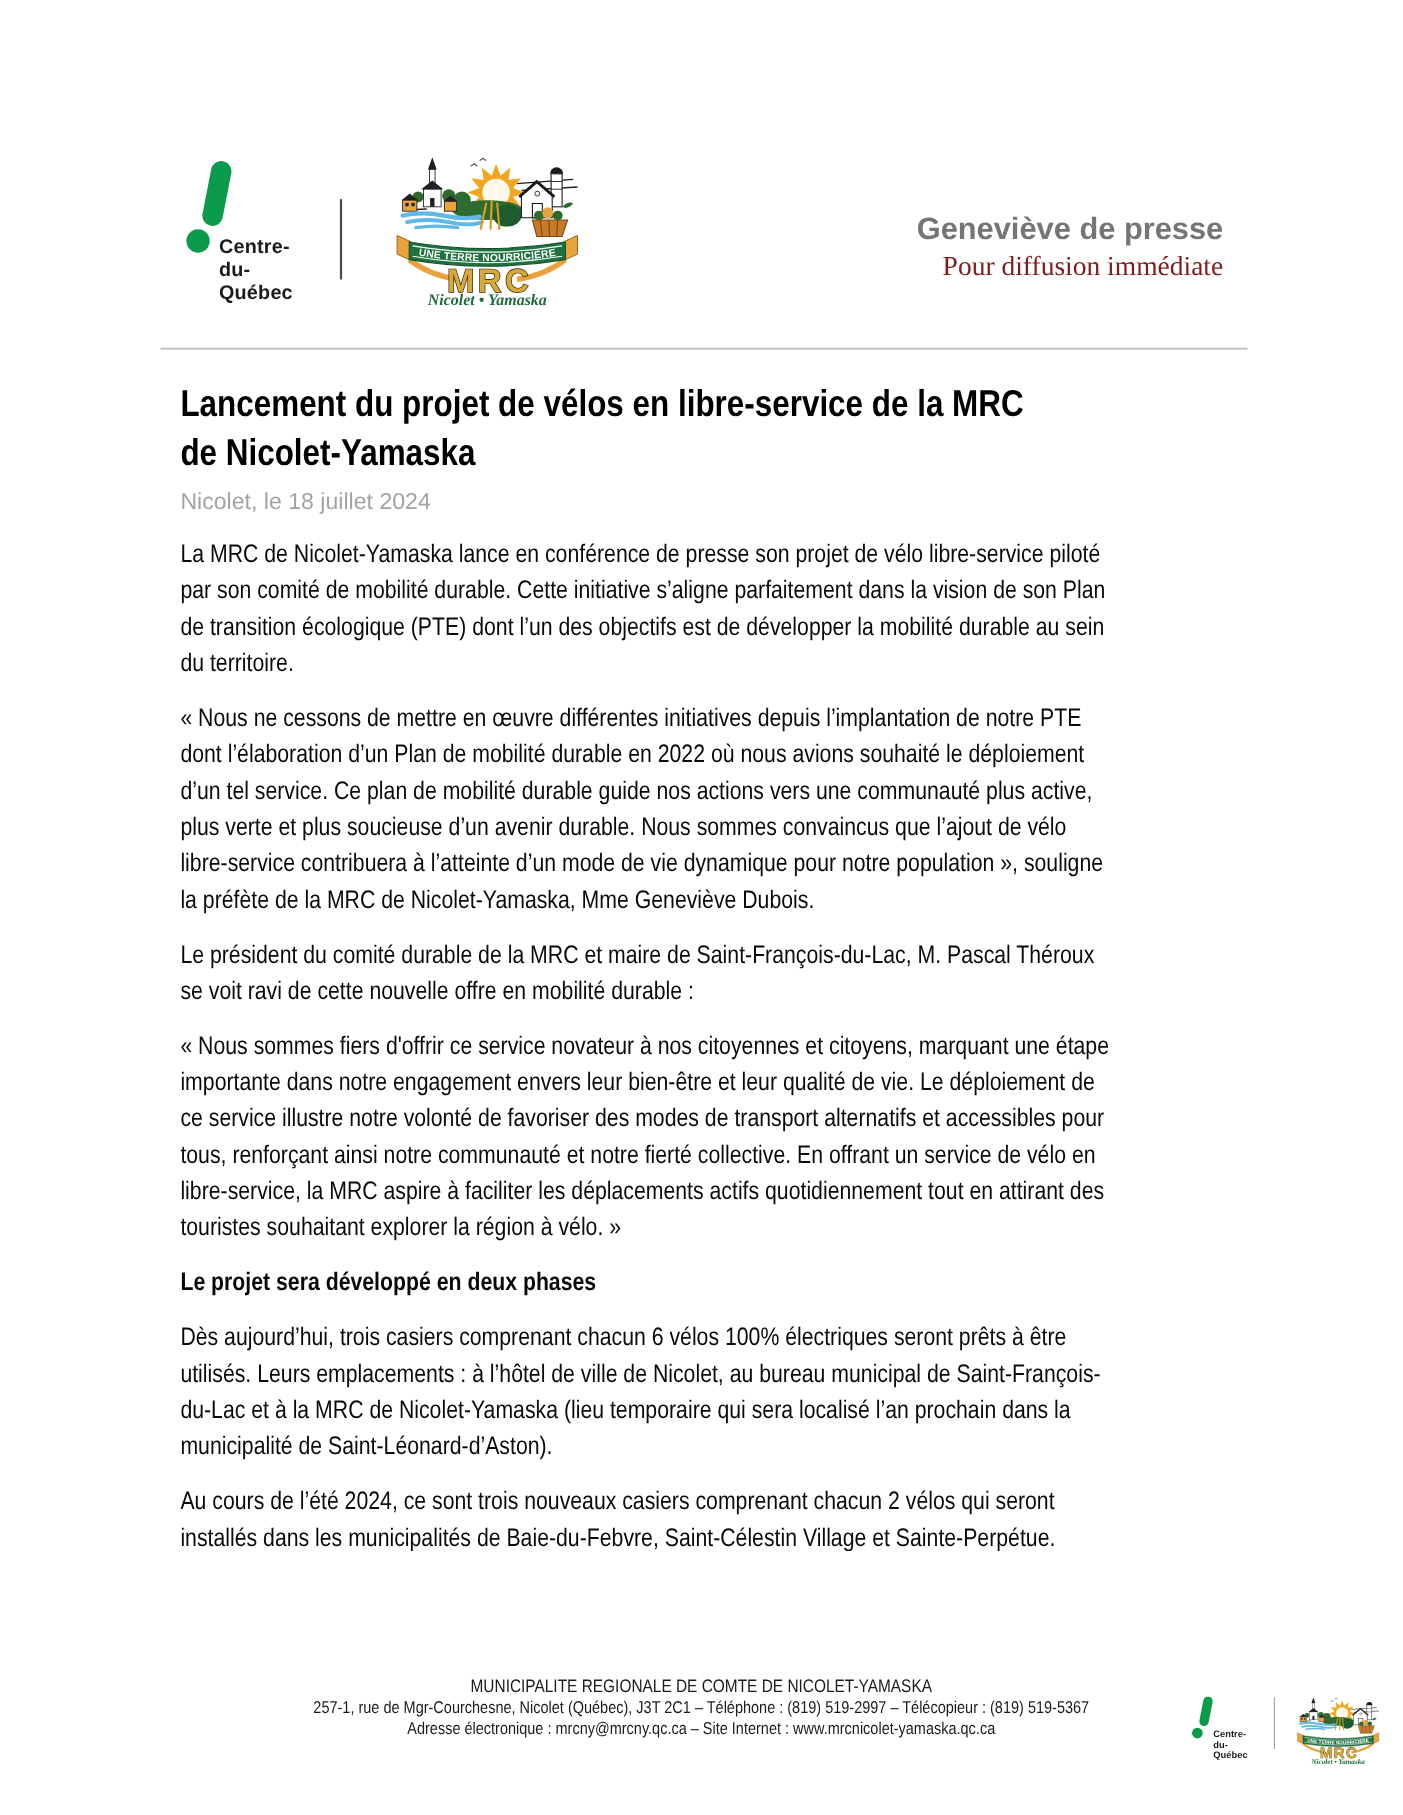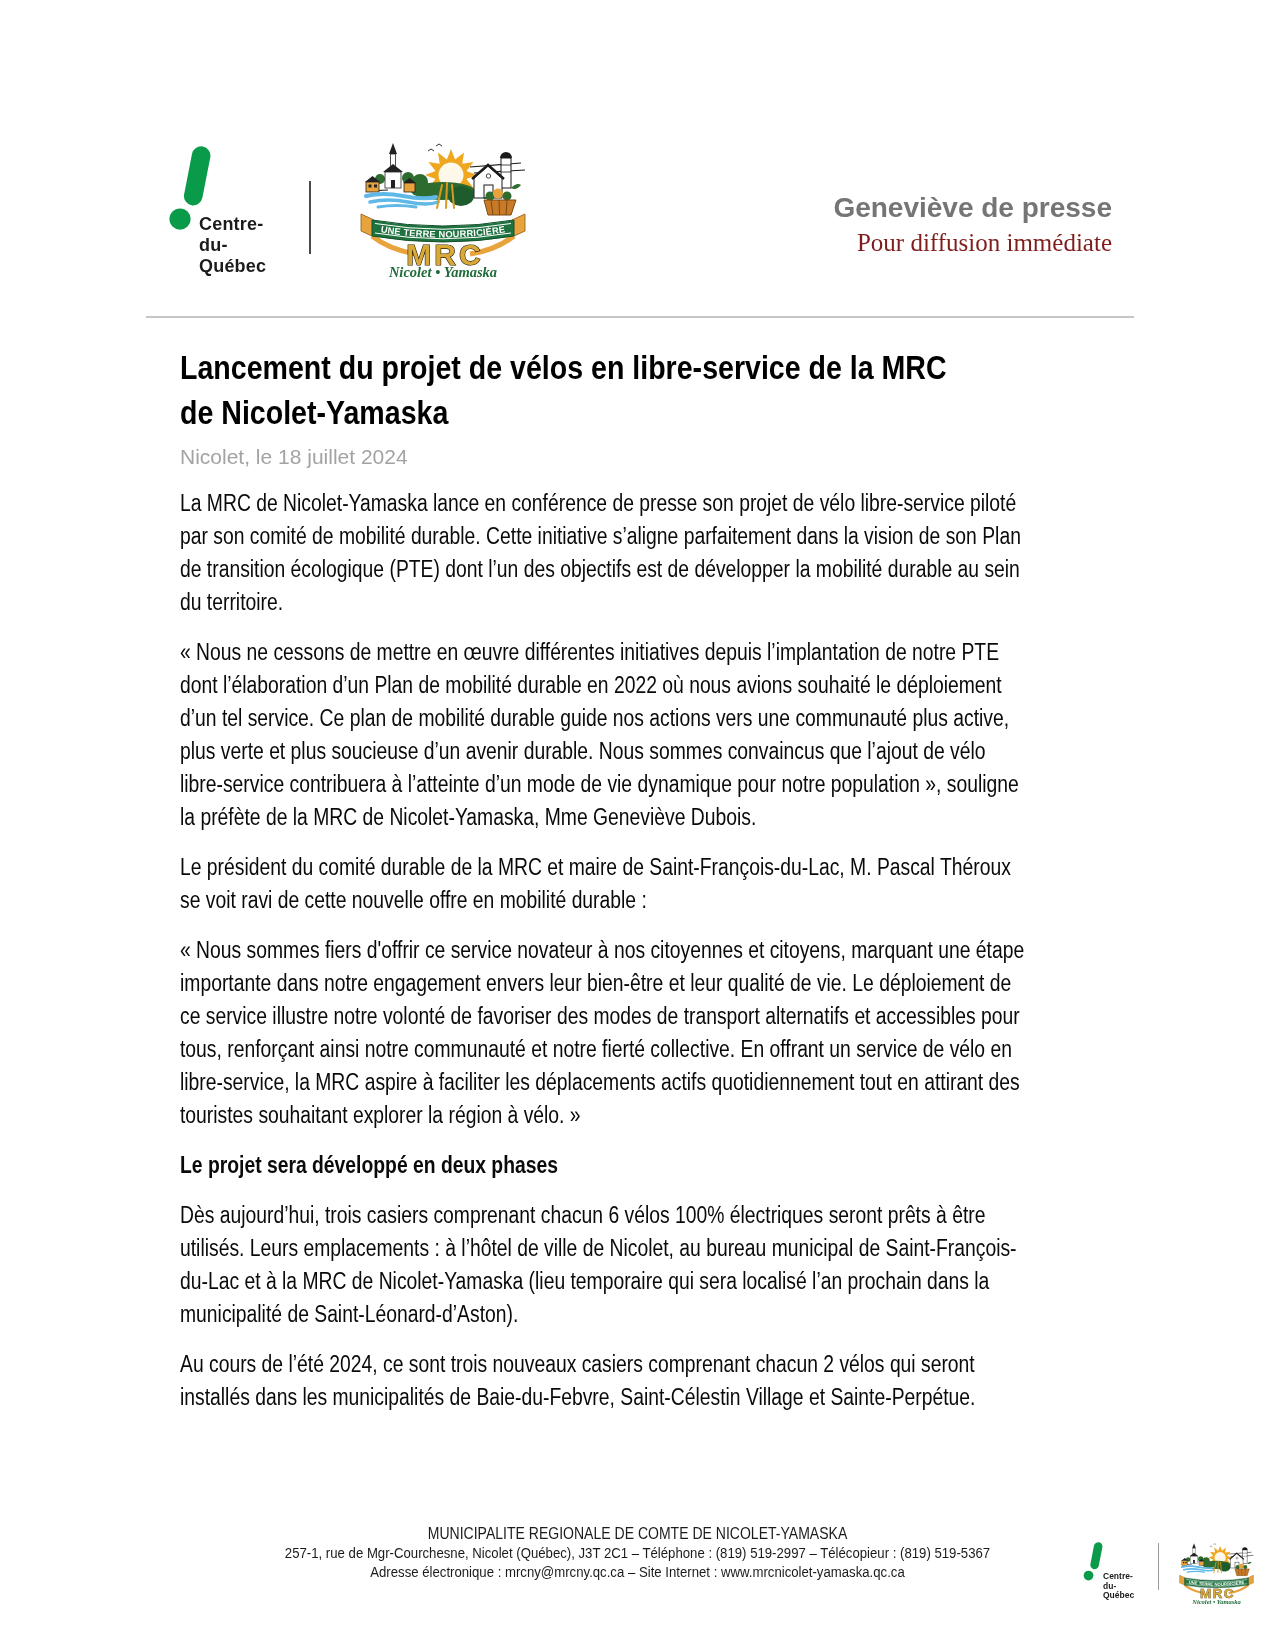--- a/index.html
+++ b/index.html
@@ -32,21 +32,21 @@
     color:var(--text-gray,#757575);
   }
   .press-diffusion{
     font-size:25px;line-height:34px;color:#7f1d1d;font-family:Liberation Serif, serif;
   }
   .header-divider{
     position:absolute;left:146px;top:316px;width:988px;height:2px;
     background:var(--divider-gray,#c6c6c6);
   }
   
-  .content{position:absolute;left:180px;top:340px;width:860px;}
+  .content{position:absolute;left:164px;top:340px;width:860px;}
   .cond{width:1012px;transform:scaleX(0.84);transform-origin:0 0;}
   .title{
     margin-top:5px;font-size:34px;font-weight:700;line-height:45px;
     color:#000;
   }
   .title-line{white-space:nowrap;}
   .dateline{
     margin-top:8px;font-size:21px;line-height:28px;
     color:var(--date-gray,#a3a3a3);
   }

